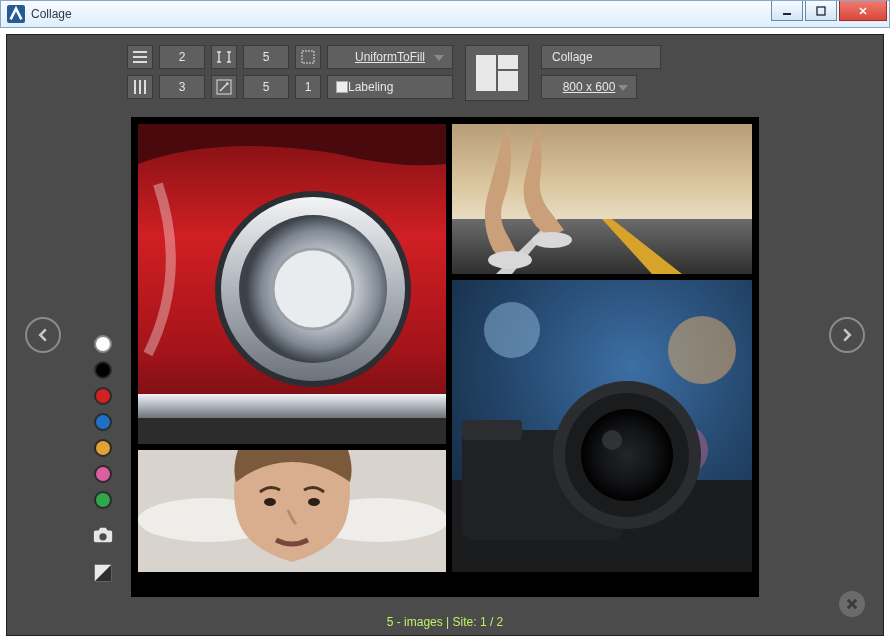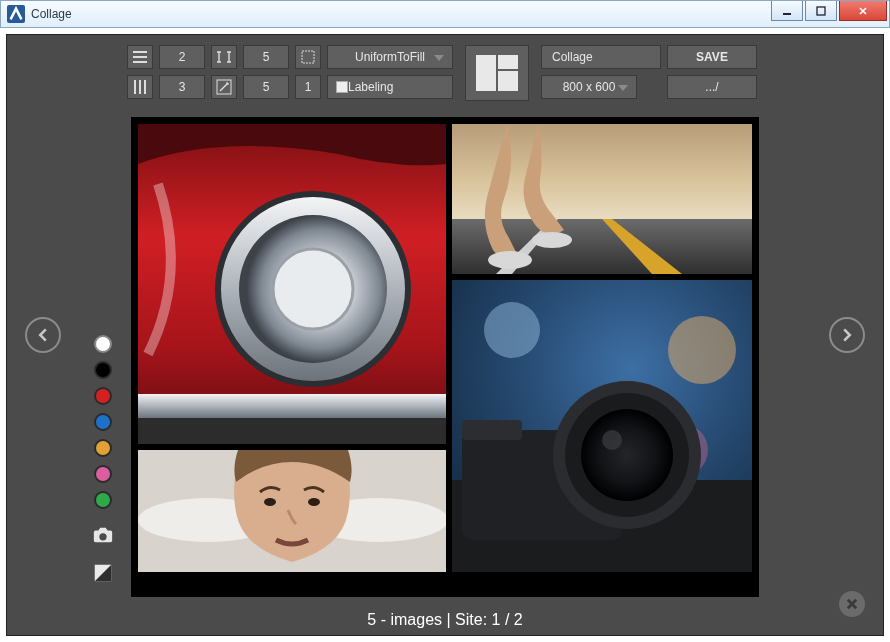--- a/index.html
+++ b/index.html
@@ -17,21 +17,21 @@
 
   
   .app { position:absolute; left:6px; right:6px; top:34px; bottom:6px; background:#4b4b4b; border:1px solid #222; }
 
   
   .toolbar { position:absolute; top:10px; left:120px; right:120px; display:flex; gap:6px; align-items:flex-start; }
   .tbgroup { display:flex; flex-direction:column; gap:6px; }
   .ctl { height:24px; background:#5f5f5f; border:1px solid #3a3a3a; color:#e6e6e6; display:flex; align-items:center; justify-content:center; font-size:12px; }
   .iconbtn { width:26px; cursor:pointer;}
   .numbox { width:46px; cursor:pointer;}
-  .drop { width:126px; justify-content:center; position:relative; cursor:pointer;}
+  .drop { width:126px; justify-content:center; position:relative; cursor:pointer;text-decoration:underline;}
   .drop::after { content:""; position:absolute; right:8px; top:9px; border-left:5px solid transparent; border-right:5px solid transparent; border-top:6px solid #8a8a8a;}
   .filebox { width:120px; cursor:text;}
   .savebtn { width:90px; font-weight:600; cursor:pointer;}
   .pathbtn { width:90px; cursor:pointer;}
   .layoutbtn { width:64px; height:56px; background:#5f5f5f; border:1px solid #3a3a3a; display:flex; align-items:center; justify-content:center; cursor:pointer; align-self:center; margin:0 6px;}
   .layoutbtn svg { width:42px; height:36px; }
   .checkrow { justify-content:flex-start; padding:0 8px; width:126px; cursor:pointer;}
   .chk { width:12px; height:12px; border:1px solid #aaa; background:#eee; display:inline-block;}
 
   
@@ -52,21 +52,21 @@
   .toolicon { width:24px; height:24px; color:#eaeaea; display:flex; align-items:center; justify-content:center; cursor:pointer; margin-top:6px;}
   .toolicon svg { width:22px; height:22px; }
 
   
   .navbtn { position:absolute; top:50%; width:36px; height:36px; margin-top:-18px; border:2px solid #8b8b8b; border-radius:50%; color:#c8c8c8; display:flex; align-items:center; justify-content:center; cursor:pointer; background:transparent;}
   .navbtn.left { left:18px; }
   .navbtn.right { right:18px; }
   .navbtn svg { width:14px; height:14px; }
 
   
-  .status { position:absolute; left:0; right:0; bottom:6px; text-align:center; color:#ffffff; font-size:16px;}
+  .status { position:absolute; left:0; right:0; bottom:6px; text-align:center; color:#bef264; font-size:12px;}
   .closecircle { position:absolute; right:18px; bottom:18px; width:26px; height:26px; border-radius:50%; background:#6b6b6b; color:#3a3a3a; display:flex; align-items:center; justify-content:center; cursor:pointer;}
   .closecircle svg { width:14px; height:14px; }
 </style>
 </head>
 <body>
 
 <div class="titlebar">
   <div class="appicon">
     <svg viewBox="0 0 10 10">
         <path d="M2 8 L5 2 L8 8" fill="none" stroke="#fff" stroke-width="1.4"></path>
@@ -159,24 +159,20 @@
       </svg>
     </div>
 
     <div class="tbgroup">
       <div class="ctl filebox" style="justify-content:flex-start;padding:0 10px;">
           <span>Collage</span>
         </div>
       <div class="ctl drop" style="width:96px">
           <span>800 x 600</span>
         </div>
-    </div>
-    <div class="tbgroup">
-      <div class="ctl savebtn">SAVE</div>
-      <div class="ctl pathbtn">.../</div>
     </div>
   </div>
 
   <div class="stage">
 
     <div class="cell" style="left:6px; top:6px; width:308px; height:320px;">
       <svg viewBox="0 0 308 320" preserveAspectRatio="xMidYMid slice">
         <defs>
           <radialGradient id="hl" cx="55%" cy="50%" r="50%">
             <stop offset="0%" stop-color="#f6f7f9"></stop>

